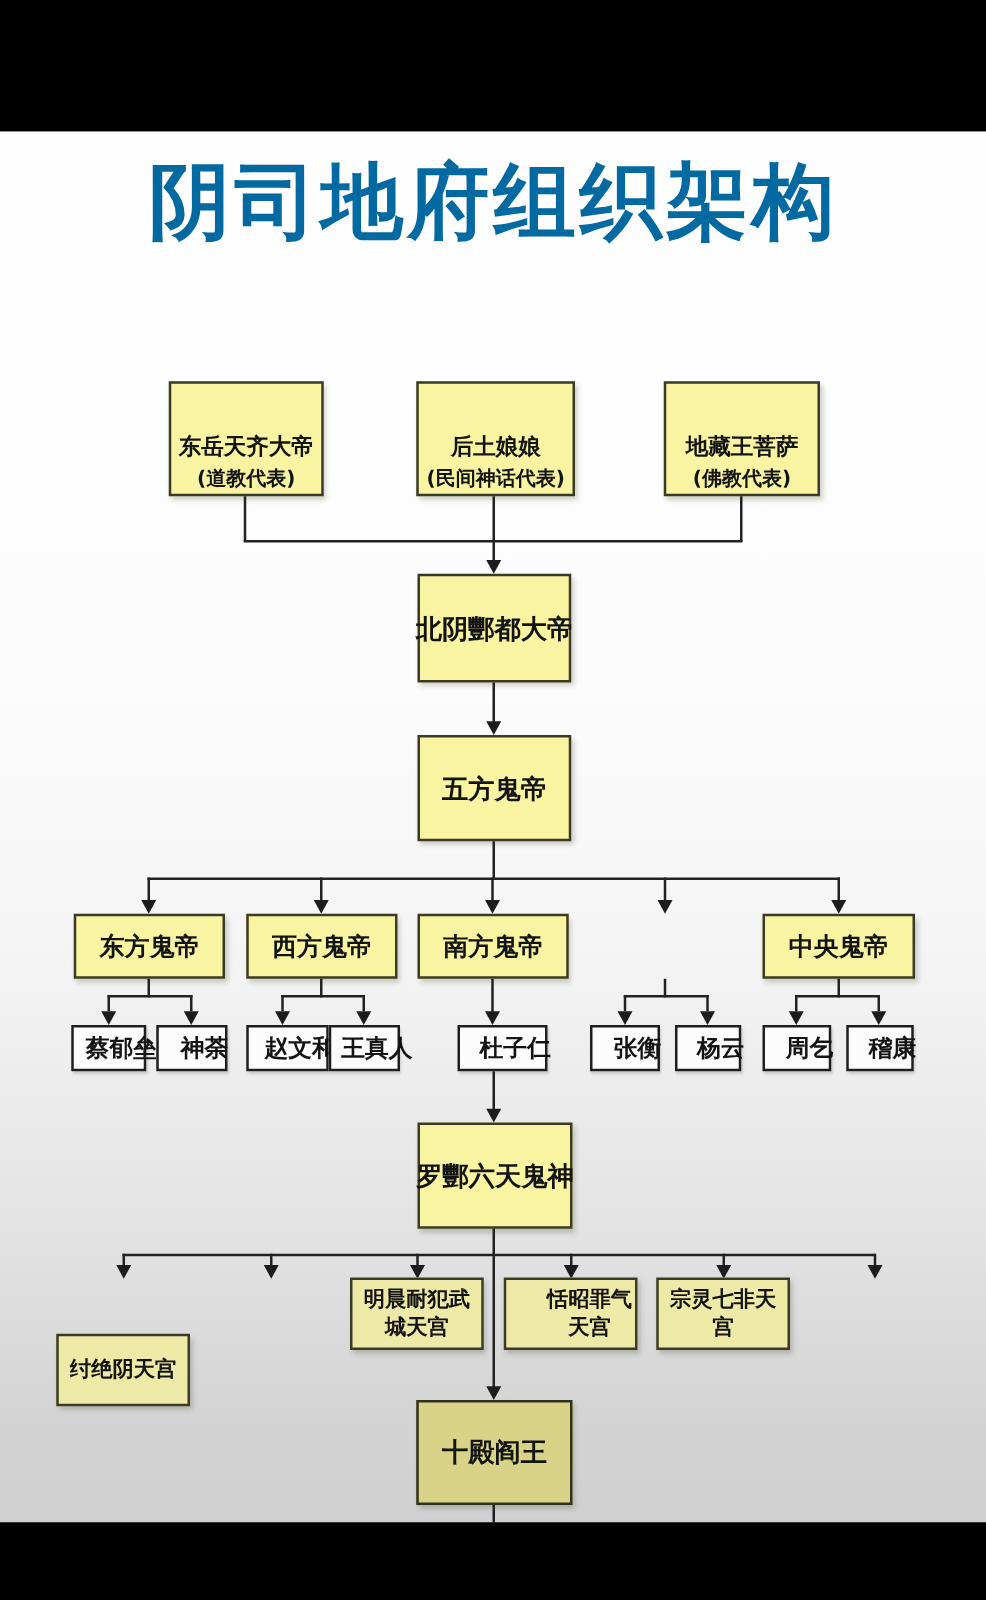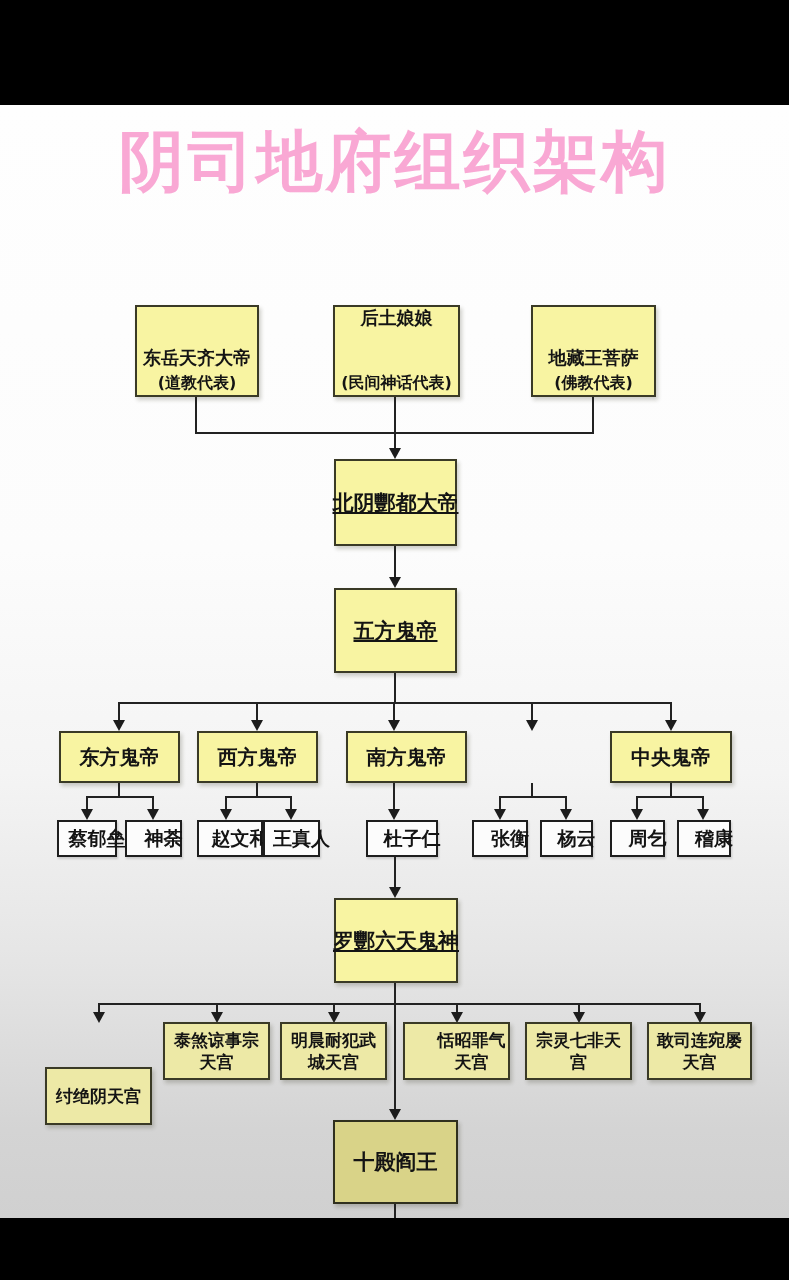--- a/index.html
+++ b/index.html
@@ -1,27 +1,27 @@
 <!DOCTYPE html>
 <html><head>
 <meta charset="utf-8">
 <style>
   html,body{margin:0;padding:0;background:#000;}
   #screen{position:relative;width:789px;height:1280px;background:#000;overflow:hidden;
           font-family:"DejaVu Sans","Liberation Sans",sans-serif;}
   #paper{position:absolute;left:0;top:105px;width:789px;height:1113px;
          background:linear-gradient(180deg,#fefefe 0%,#fcfcfc 40%,#f4f4f4 60%,#e4e4e4 78%,#d4d4d4 92%,#d0d0d0 100%);}
   .title{position:absolute;left:0;top:116px;width:789px;text-align:center;
-         font-size:66px;font-weight:900;color:#f9a8d4;letter-spacing:3px;line-height:92px;}
+         font-size:66px;font-weight:900;color:#0369a1;letter-spacing:3px;line-height:92px;}
   .bx{position:absolute;box-sizing:border-box;background:#f8f4a2;border:2px solid #3a3a26;
       display:flex;flex-direction:column;align-items:center;justify-content:center;text-align:center;
       font-weight:bold;color:#141414;box-shadow:2px 3px 4px rgba(40,40,20,.22);}
   .bx-root{font-size:18px;line-height:25px;white-space:nowrap;justify-content:flex-end;}
   .bx-root .sub{font-size:16px;}
-  .bx-main{font-size:21px;white-space:nowrap;text-decoration:underline;}
+  .bx-main{font-size:21px;white-space:nowrap;}
   .bx-emp{font-size:20px;white-space:nowrap;}
   .leaf{background:#fcfcfc;border-color:#1e1e1e;font-size:19px;white-space:nowrap;
         box-shadow:1px 2px 2px rgba(0,0,0,.15);padding-left:20px;}
   .bx-pal{font-size:17px;line-height:22px;padding:2px;background:#ede9a6;}
   .bx-king{font-size:21px;white-space:nowrap;background:#d9d388;border-color:#30301e;}
   .vl{position:absolute;width:2px;background:#222;}
   .hl{position:absolute;height:2px;background:#222;}
   .arr{position:absolute;width:0;height:0;border-left:6px solid transparent;
        border-right:6px solid transparent;border-top:11px solid #1c1c1c;}
 </style>
@@ -30,21 +30,21 @@
 
 <div id="screen">
   <div id="paper"></div>
 
   <div class="title">阴司地府组织架构</div>
 
   <div class="bx bx-root" style="left:135px;top:305px;width:124px;height:92px;">
     <span>东岳天齐大帝</span>
     <span class="sub">(道教代表)</span>
   </div>
-  <div class="bx bx-root" style="left:333px;top:305px;width:127px;height:92px;gap:40px;">
+  <div class="bx bx-root" style="left:333px;top:305px;width:127px;height:92px;">
     <span>后土娘娘</span>
     <span class="sub">(民间神话代表)</span>
   </div>
   <div class="bx bx-root" style="left:531px;top:305px;width:125px;height:92px;">
     <span>地藏王菩萨</span>
     <span class="sub">(佛教代表)</span>
   </div>
 
   <div class="vl" style="left:195px;top:397px;height:36px;"></div>
   <div class="vl" style="left:592px;top:397px;height:36px;"></div>
@@ -75,21 +75,21 @@
   <div class="arr" style="left:388px;top:720px;"></div>
   <div class="arr" style="left:526px;top:720px;"></div>
   <div class="arr" style="left:665px;top:720px;"></div>
 
   <div class="bx bx-emp" style="left:59px;top:731px;width:121px;height:52px;">
     <span>东方鬼帝</span>
   </div>
   <div class="bx bx-emp" style="left:197px;top:731px;width:121px;height:52px;">
     <span>西方鬼帝</span>
   </div>
-  <div class="bx bx-emp" style="left:334px;top:731px;width:121px;height:52px;margin-left:12px;">
+  <div class="bx bx-emp" style="left:334px;top:731px;width:121px;height:52px;">
     <span>南方鬼帝</span>
   </div>
   <div class="bx bx-emp" style="left:610px;top:731px;width:122px;height:52px;">
     <span>中央鬼帝</span>
   </div>
 
   <div class="vl" style="left:118px;top:783px;height:15px;"></div>
   <div class="hl" style="left:86px;top:796px;width:68px;"></div>
   <div class="vl" style="left:86px;top:796px;height:13px;"></div>
   <div class="vl" style="left:152px;top:796px;height:13px;"></div>
@@ -168,34 +168,28 @@
   <div class="arr" style="left:328px;top:1012px;"></div>
   <div class="arr" style="left:451px;top:1012px;"></div>
   <div class="arr" style="left:573px;top:1012px;"></div>
   <div class="arr" style="left:694px;top:1012px;"></div>
   <div class="vl" style="left:394px;top:1003px;height:107px;"></div>
   <div class="arr" style="left:389px;top:1109px;"></div>
 
   <div class="bx bx-pal" style="left:45px;top:1022px;width:107px;height:58px;margin-top:45px;">
     <span>纣绝阴天宫</span>
   </div>
-  <div class="bx bx-pal" style="left:163px;top:1022px;width:107px;height:58px;">
-    <span>泰煞谅事宗天宫</span>
-  </div>
   <div class="bx bx-pal" style="left:280px;top:1022px;width:107px;height:58px;">
     <span>明晨耐犯武城天宫</span>
   </div>
   <div class="bx bx-pal" style="left:403px;top:1022px;width:107px;height:58px;padding-left:32px;">
     <span>恬昭罪气天宫</span>
   </div>
   <div class="bx bx-pal" style="left:525px;top:1022px;width:107px;height:58px;">
     <span>宗灵七非天宫</span>
-  </div>
-  <div class="bx bx-pal" style="left:647px;top:1022px;width:105px;height:58px;">
-    <span>敢司连宛屡天宫</span>
   </div>
 
   <div class="bx bx-king" style="left:333px;top:1120px;width:125px;height:84px;">
     <span>十殿阎王</span>
   </div>
   <div class="vl" style="left:394px;top:1204px;height:14px;"></div>
 
   <div style="position:absolute;left:0;top:0;width:789px;height:105px;background:#000;"></div>
   <div style="position:absolute;left:0;top:1218px;width:789px;height:62px;background:#000;"></div>
 </div>

